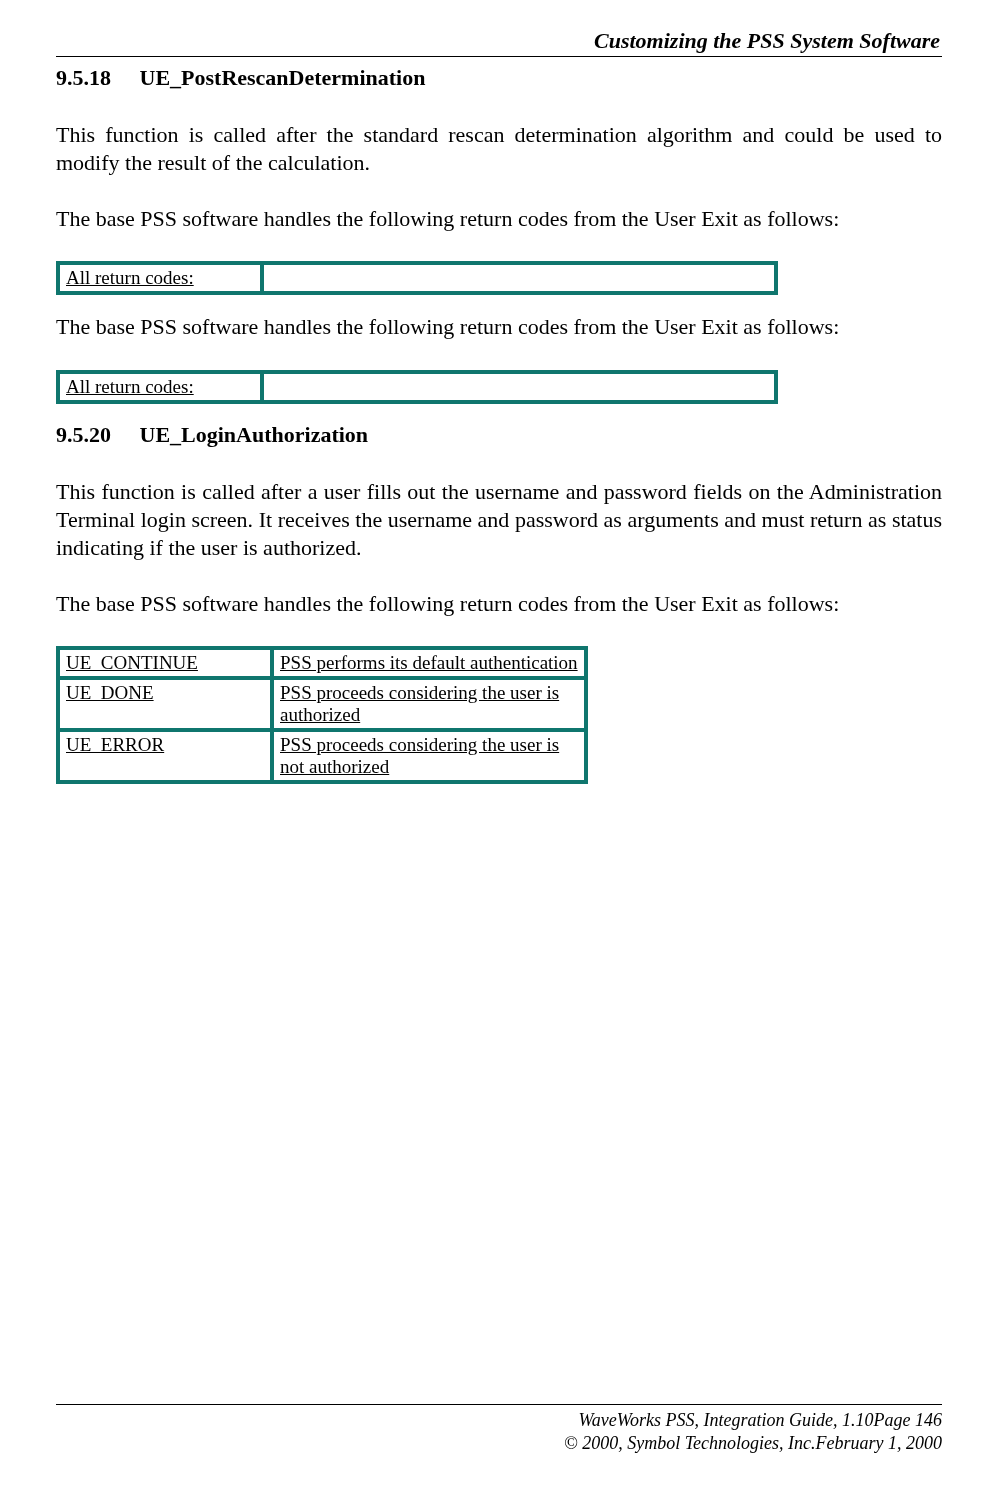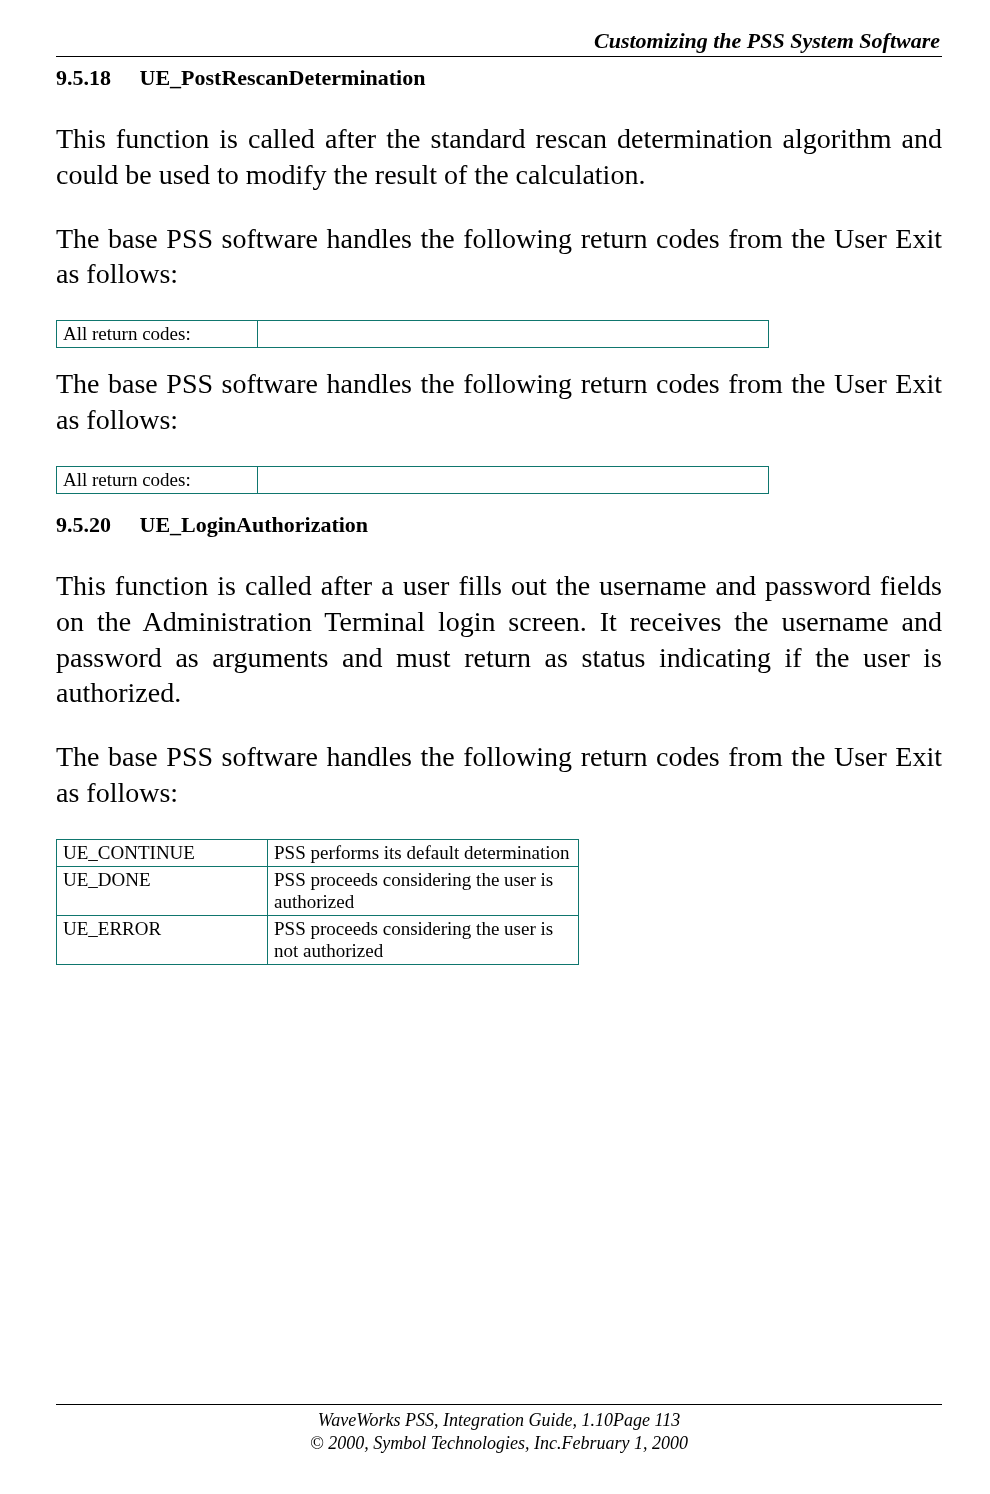--- a/index.html
+++ b/index.html
@@ -38,56 +38,57 @@
       font-weight: bold;
       font-size: 22px;
       margin-top: 6px;
       margin-bottom: 30px;
     }
     .section-heading .num {
       display: inline-block;
       min-width: 78px;
     }
     .body-text {
-      font-size: 28px;
+      font-size: 22px;
       line-height: 1.28;
       text-align: justify;
       margin-bottom: 28px;
     }
     table.codes {
       border-collapse: collapse;
       margin-top: 2px;
       margin-bottom: 18px;
       font-size: 19px;
     }
     table.codes td {
-      border: 1px solid #0f766e;
+      border: 4px solid #0f766e;
       padding: 2px 6px 2px 6px;
       vertical-align: top;
       height: 22px;
       box-sizing: content-box;
+      text-decoration: underline;
     }
     table.t1 td.c1 { width: 188px; }
     table.t1 td.c2 { width: 498px; }
     table.t3 td.c1 { width: 198px; }
     table.t3 td.c2 { width: 298px; }
     .footer {
       position: absolute;
       left: 56px;
       right: 48px;
       bottom: 40px;
     }
     .footer-rule {
       border: none;
       border-top: 1px solid #000;
       margin: 0 0 4px 0;
     }
     .footer-row {
       display: flex;
-      justify-content: center;
+      justify-content: flex-end;
       font-style: italic;
       font-size: 18px;
       line-height: 1.25;
     }
   </style>
 </head>
 <body>
 
 <div class="page">
   <div class="header-title">Customizing the PSS System Software</div>
@@ -121,37 +122,37 @@
   <div class="section-heading">
     <span class="num">9.5.20</span>
     <span>UE_LoginAuthorization</span>
   </div>
   <div class="body-text">This function is called after a user fills out the username and password fields on the Administration Terminal login screen.  It receives the username and password as arguments and must return as status indicating if the user is authorized.</div>
   <div class="body-text">The base PSS software handles the following return codes from the User Exit as follows:</div>
   <table class="codes t3">
     <tbody>
         <tr>
       <td class="c1">UE_CONTINUE</td>
-      <td class="c2">PSS performs its default determination</td>
+      <td class="c2">PSS performs its default authentication</td>
     </tr>
     <tr>
       <td class="c1">UE_DONE</td>
       <td class="c2">PSS proceeds considering the user is authorized</td>
     </tr>
     <tr>
       <td class="c1">UE_ERROR</td>
       <td class="c2">PSS proceeds considering the user is not authorized</td>
     </tr>
   </tbody>
     </table>
 
   <div class="footer">
     <hr class="footer-rule">
     <div class="footer-row">
       <span>WaveWorks PSS, Integration Guide, 1.10</span>
-      <span>Page 113</span>
+      <span>Page 146</span>
     </div>
     <div class="footer-row">
       <span>© 2000, Symbol Technologies, Inc.</span>
       <span>February 1, 2000</span>
     </div>
   </div>
 </div>
 
 </body></html>

